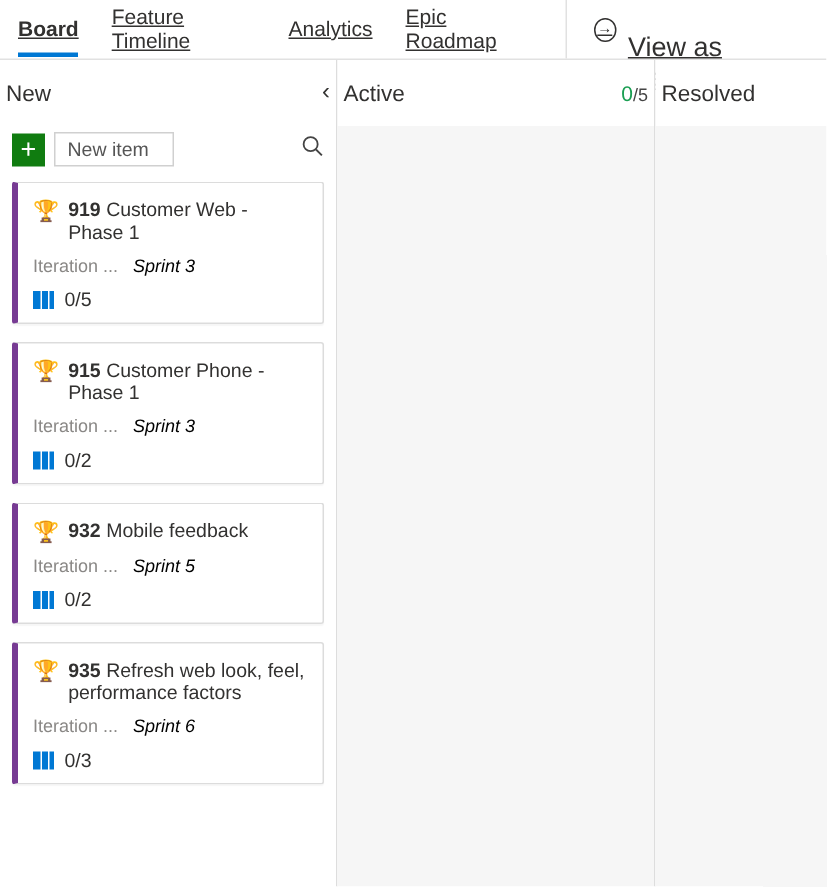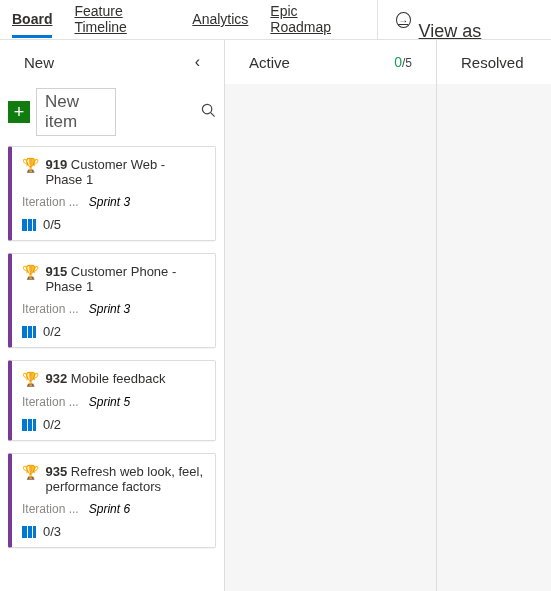--- a/index.html
+++ b/index.html
@@ -12,33 +12,33 @@
 .top-right .circ { width:16px; height:16px; border:1.3px solid #323130; border-radius:50%; display:flex; align-items:center; justify-content:center; }
 .top-right .arrow { font-size:10px; line-height:1; }
 .top-right .lbl { font-size:18px;margin-top:45px; }
 
 .board { display:flex; height: calc(100% - 40px); }
 .col { border-right:1px solid #ddd; display:flex; flex-direction:column; background:#fff; }
 .col.new { width:225px; }
 .col.active { width:212px;text-align:right; }
 .col.resolved { flex:1; border-right:none; }
 
-.col-head { display:flex; align-items:center; padding:0 24px; height:44px; font-size:15px; }
+.col-head { display:flex; align-items:center; padding:0 4px; height:44px; font-size:15px; }
 .col-head .name { color:#323130; }
 .chev { margin-left:auto; font-size:16px; color:#323130; cursor:pointer; }
 .col.active .wip { margin-left:auto; font-size:14px; }
 .col.active .wip .num { color:#1a9e52; }
 .col.active .wip .den { color:#444; font-size:12px; }
 
 .col-body { flex:1; padding:0 8px 8px; overflow-y:auto; }
 .col.active .col-body, .col.resolved .col-body { background:#f6f6f6; }
 
 .newitem-row { display:flex; align-items:center; gap:6px; padding:4px 0 10px; }
 .plus { width:22px; height:22px; background:#107c10; color:#fff; display:flex; align-items:center; justify-content:center; font-size:18px; cursor:pointer; }
-.newitem-input { border:1px solid #d0d0d0; background:#fff; padding:3px 8px; font-size:17px; color:#555; width:80px; }
+.newitem-input { border:1px solid #d0d0d0; background:#fff; padding:3px 8px; font-size:13px; color:#555; width:80px; }
 .search { margin-left:auto; cursor:pointer; color:#444; }
 
 .card { background:#fff; border:1px solid #dcdcdc; border-left:4px solid #773b93; border-radius:2px; margin-bottom:12px; padding:10px 10px 8px; box-shadow:0 1px 1px rgba(0,0,0,0.04); }
 .card .title-row { display:flex; align-items:flex-start; gap:6px; font-size:13px; margin-bottom:8px; }
 .trophy { color:#773b93; font-size:14px; flex-shrink:0; }
 .card .id { font-weight:600; }
 .card .title { font-weight:400; }
 .meta-row { display:flex; gap:10px; font-size:12px; margin-bottom:8px; }
 .meta-row .field { color:#8a8886; }
 .meta-row .val { color:#000000;font-style:italic; }

